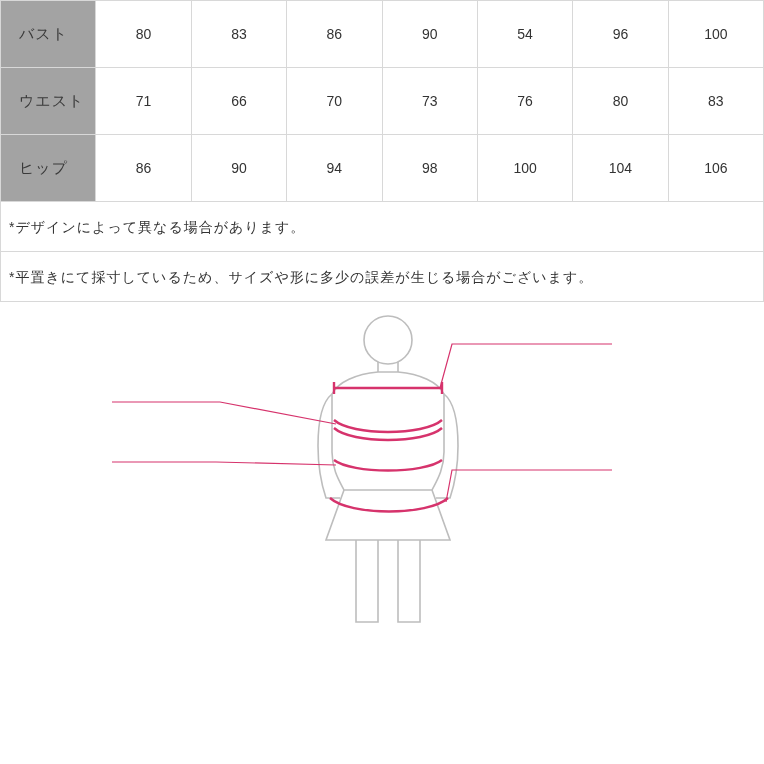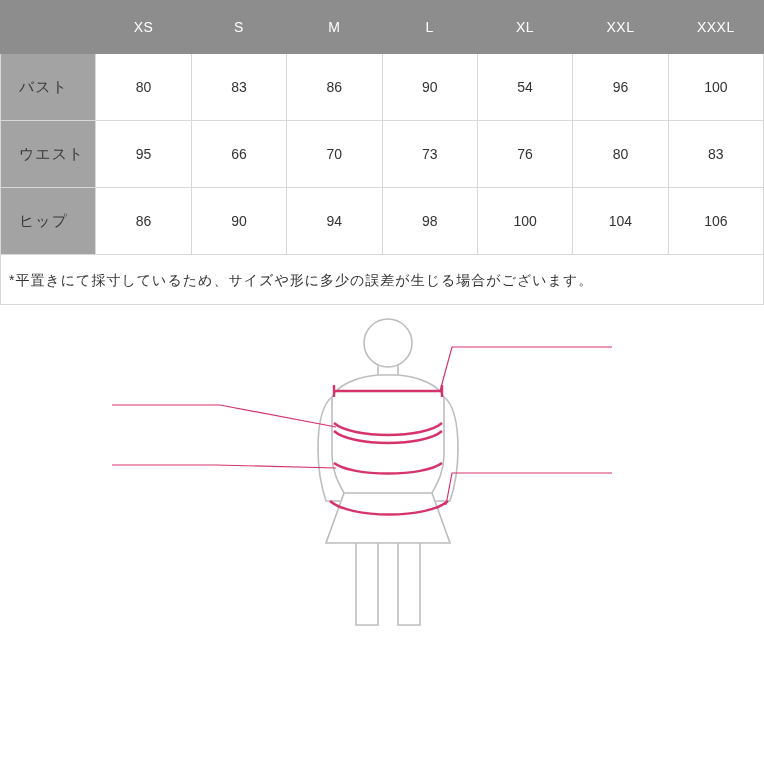--- a/index.html
+++ b/index.html
@@ -87,43 +87,33 @@
     top: 0;
   }
 </style>
 </head>
 <body>
 
 <div class="page">
 
   <table class="size-table">
     <tbody>
-      <tr class="head">
-        <th class="corner"></th>
-        <th>XS</th>
-        <th>S</th>
-        <th>M</th>
-        <th>L</th>
-        <th>XL</th>
-        <th>XXL</th>
-        <th>XXXL</th>
-      </tr>
       <tr>
         <td class="rowhead">バスト</td>
         <td>80</td>
         <td>83</td>
         <td>86</td>
         <td>90</td>
         <td>54</td>
         <td>96</td>
         <td>100</td>
       </tr>
       <tr>
         <td class="rowhead">ウエスト</td>
-        <td>95</td>
+        <td>71</td>
         <td>66</td>
         <td>70</td>
         <td>73</td>
         <td>76</td>
         <td>80</td>
         <td>83</td>
       </tr>
       <tr>
         <td class="rowhead">ヒップ</td>
         <td>86</td>
@@ -131,20 +121,21 @@
         <td>94</td>
         <td>98</td>
         <td>100</td>
         <td>104</td>
         <td>106</td>
       </tr>
     </tbody>
   </table>
 
   <div class="notes">
+    <div class="note">*デザインによって異なる場合があります。</div>
     <div class="note">*平置きにて採寸しているため、サイズや形に多少の誤差が生じる場合がございます。</div>
   </div>
 
   <div class="illus">
     <svg width="764" height="340" viewBox="0 0 764 340">
       <g fill="none" stroke="#bdbdbd" stroke-width="1.6">
 
         <circle cx="388" cy="38" r="24"></circle>
 
         <path d="M378 60 L378 70 M398 60 L398 70"></path>

